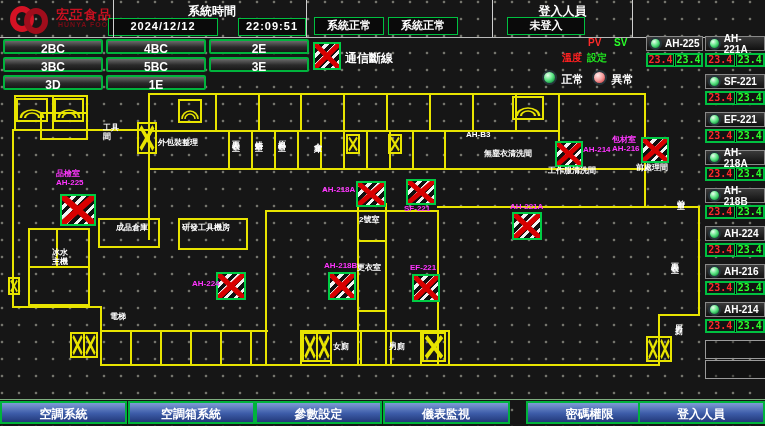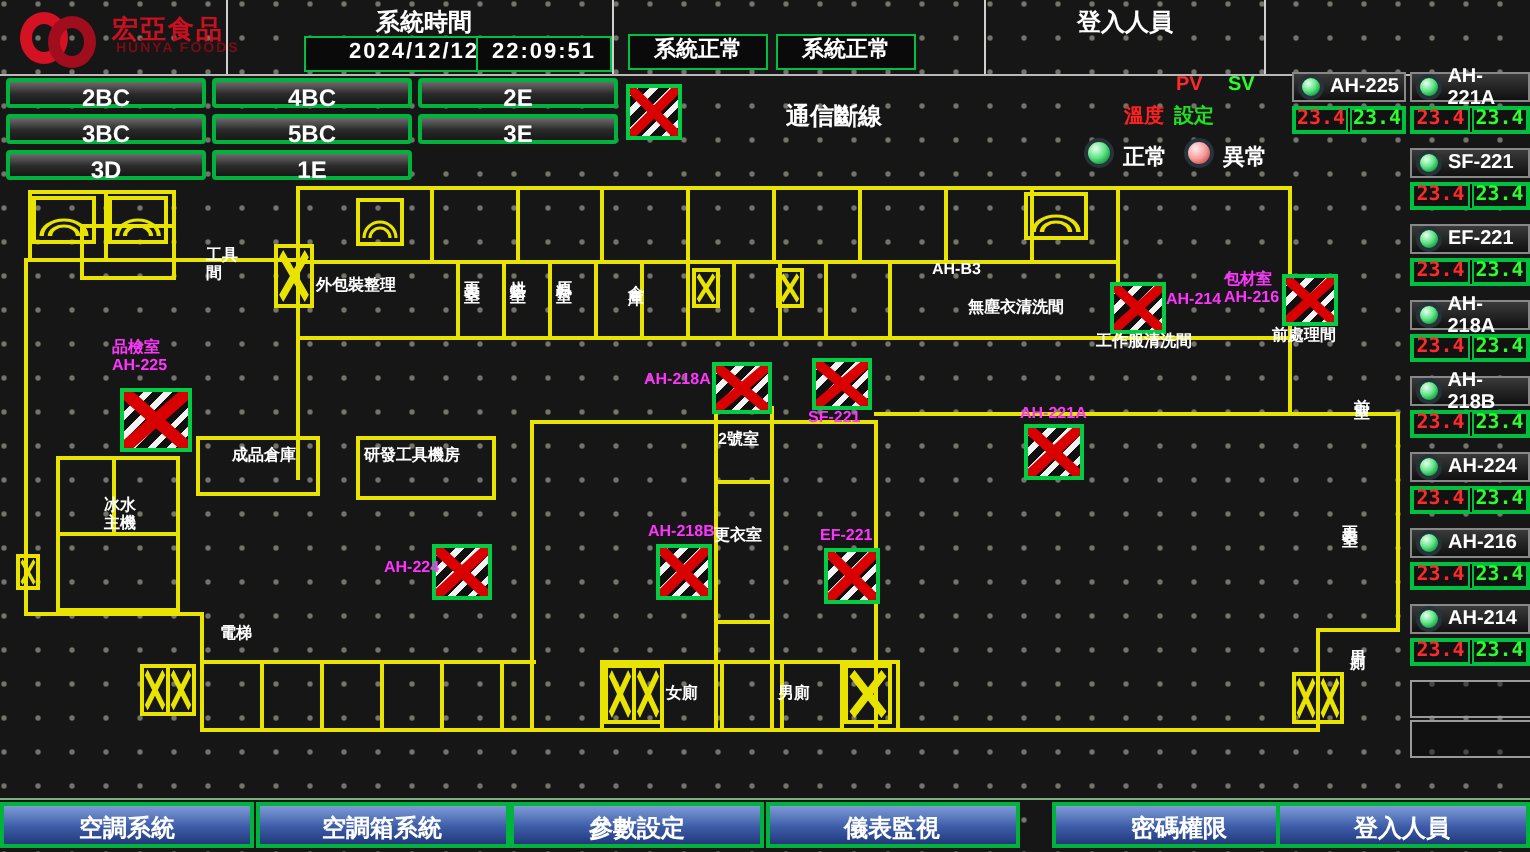--- a/index.html
+++ b/index.html
@@ -64,27 +64,28 @@
 
   <div class="abs" style="left:0;top:0;width:765px;height:38px;">
     <div class="logo-mark">
       <span class="logo-c" style="left:2px;top:2px;"></span>
       <span class="logo-c" style="left:16px;top:4px;border-color:#a00d1c;"></span>
     </div>
     <div class="brand">宏亞食品</div>
     <div class="brand-en">HUNYA FOODS</div>
 
     <div class="abs sec-title" style="left:118px;top:3px;width:188px;">系統時間</div>
-    <div class="gbox hdr-val" style="left:108px;top:18px;width:108px;height:16px;margin-left:44px;">2024/12/12</div>
+    <div class="gbox hdr-val" style="left:108px;top:18px;width:108px;height:16px;">2024/12/12</div>
     <div class="gbox hdr-val" style="left:238px;top:18px;width:66px;height:16px;">22:09:51</div>
 
     <div class="gbox" style="left:314px;top:17px;width:68px;height:16px;">系統正常</div>
     <div class="gbox" style="left:388px;top:17px;width:68px;height:16px;">系統正常</div>
 
     <div class="abs sec-title" style="left:495px;top:3px;width:135px;">登入人員</div>
+    <div class="gbox" style="left:507px;top:17px;width:76px;height:16px;">未登入</div>
 
 
     <div class="sep-v" style="left:113px;"></div>
     <div class="sep-v" style="left:306px;"></div>
     <div class="sep-v" style="left:492px;"></div>
     <div class="sep-v" style="left:632px;"></div>
     <div class="sep-h" style="top:37px;"></div>
   </div>
 
   <div id="floor-buttons">
@@ -96,21 +97,21 @@
       <button class="fbtn" style="left: 209px; top: 57px;">3E</button>
       <button class="fbtn" style="left: 3px; top: 75px;">3D</button>
       <button class="fbtn" style="left: 106px; top: 75px;">1E</button>
     </div>
 
   <div class="xmark" style="left:313px;top:42px;width:28px;height:28px;">
     <svg viewBox="0 0 10 10" preserveAspectRatio="none">
         <path d="M0 0 L10 10 M10 0 L0 10" stroke="#d80000" stroke-width="2"></path>
       </svg>
   </div>
-  <div class="abs legend-txt" style="left:345px;top:50px;font-size:12px;margin-left:48px;">通信斷線</div>
+  <div class="abs legend-txt" style="left:345px;top:50px;font-size:12px;">通信斷線</div>
 
   <div class="abs" style="left:588px;top:37px;color:#ff2a2a;font-weight:bold;font-size:10px;">PV</div>
   <div class="abs" style="left:614px;top:37px;color:#2aff2a;font-weight:bold;font-size:10px;">SV</div>
   <div class="abs" style="left:562px;top:51px;color:#ff2020;font-weight:bold;font-size:10px;">溫度</div>
   <div class="abs" style="left:587px;top:51px;color:#20e020;font-weight:bold;font-size:10px;">設定</div>
 
   <div class="abs" style="left:542px;top:69px;">
     <span class="led led-g"></span>
     <span class="legend-txt">正常</span>
   </div>

